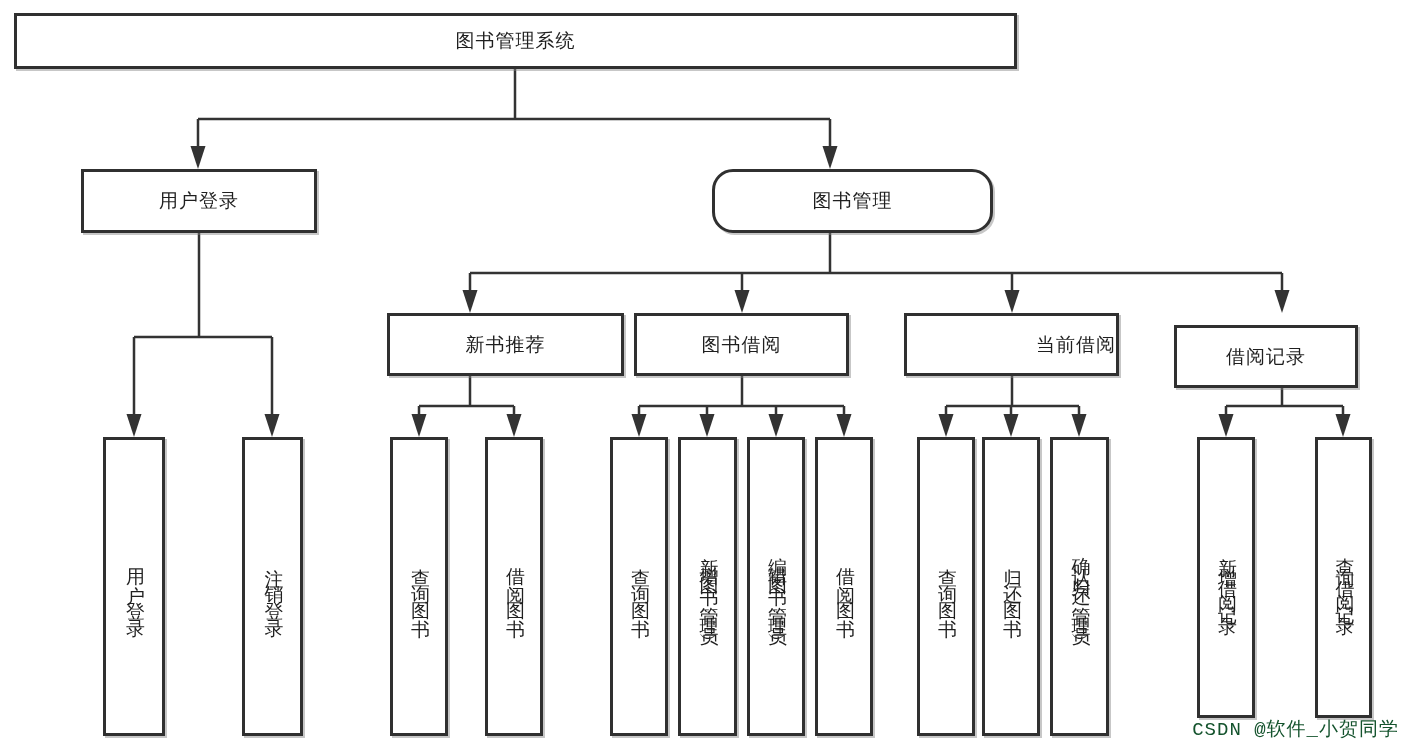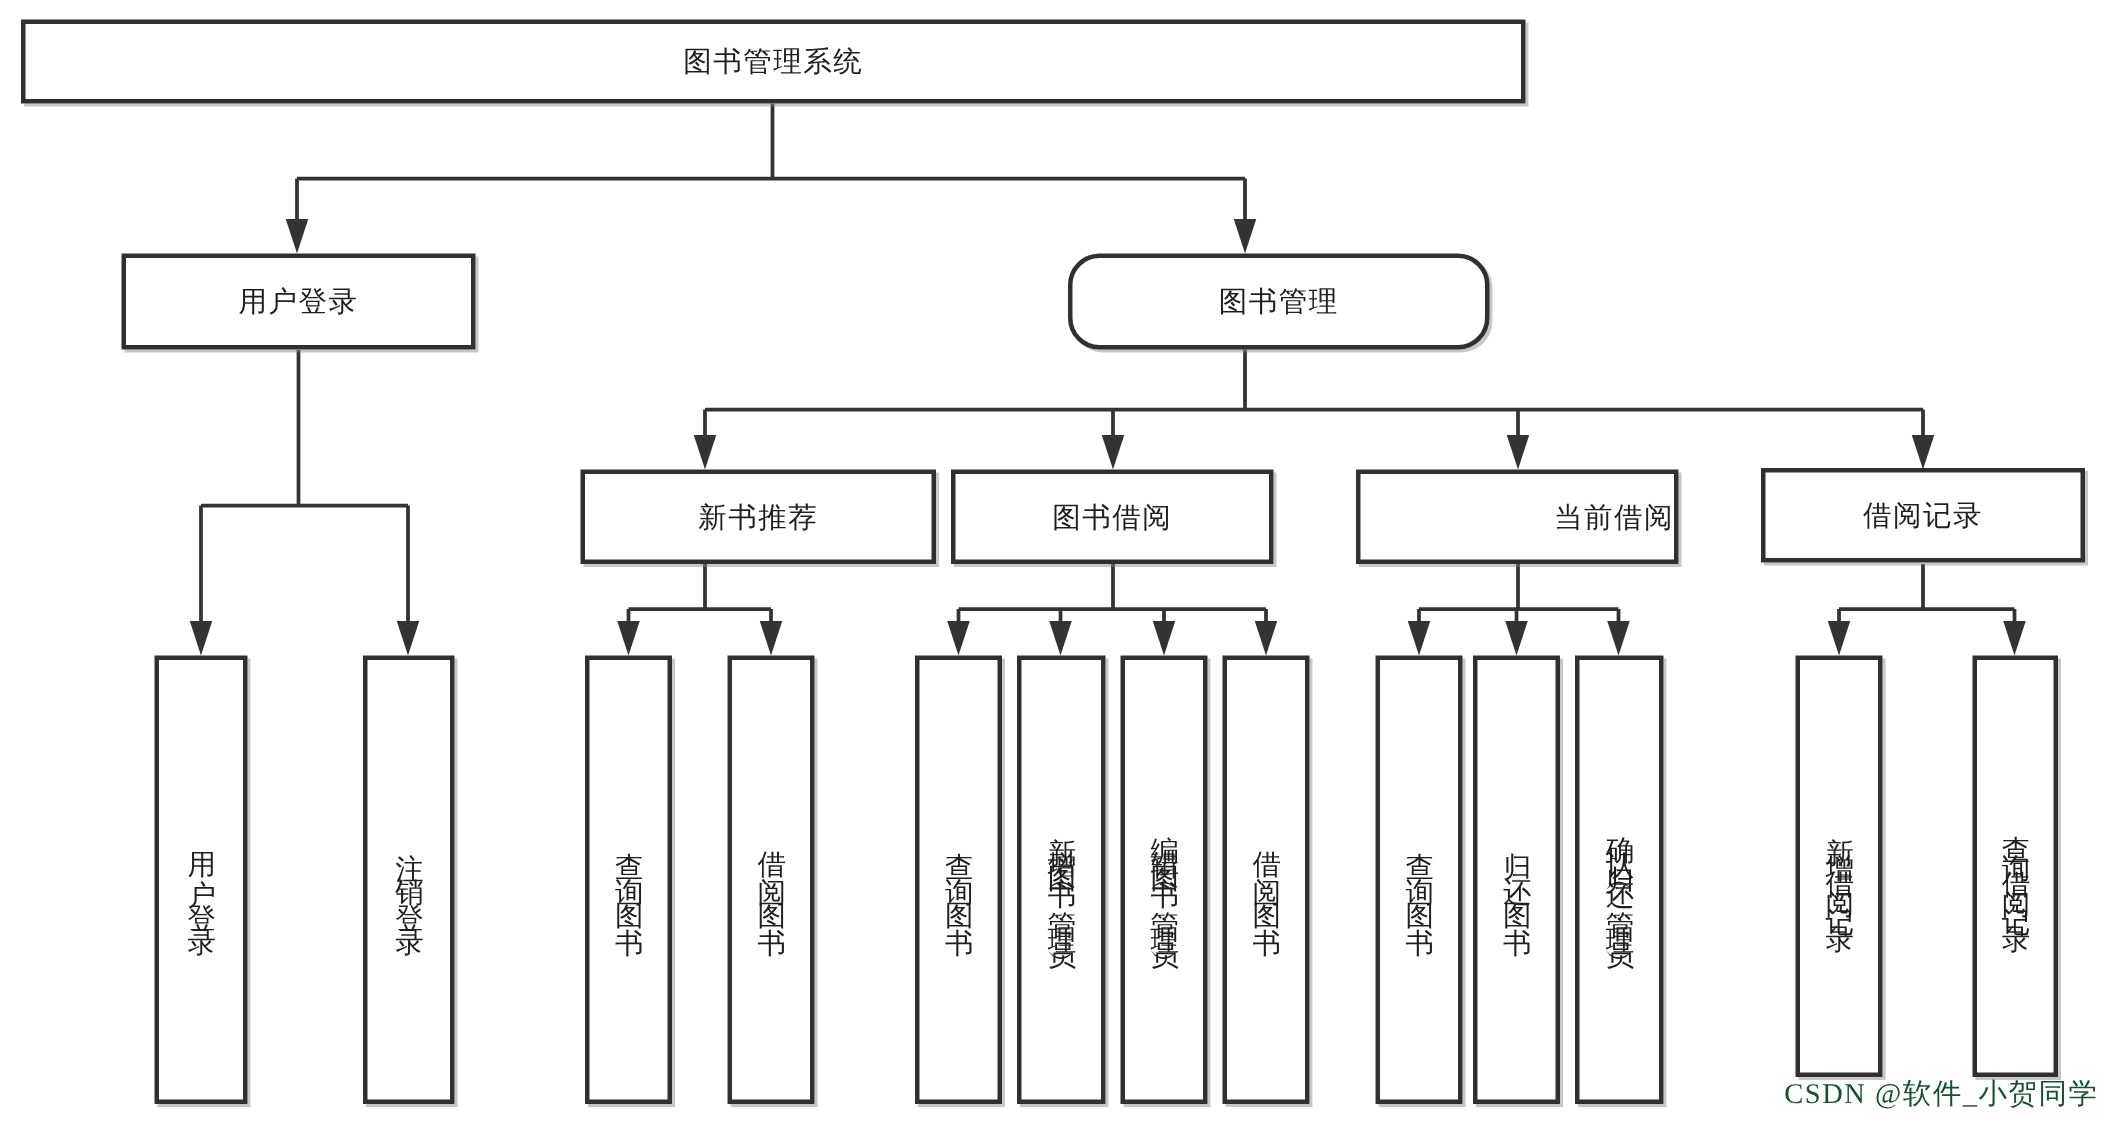--- a/index.html
+++ b/index.html
@@ -3,21 +3,21 @@
 <meta charset="utf-8">
 <style>
   * { margin: 0; padding: 0; box-sizing: border-box; }
   html, body { background: #ffffff; }
   .canvas {
     position: relative;
     width: 1405px;
     height: 747px;
     background: #ffffff;
     overflow: hidden;
-    font-family: Liberation Serif, serif;
+    font-family: Liberation Mono, monospace;
     color: #1f1f1f;
   }
   svg.connectors {
     position: absolute;
     left: 0; top: 0;
     width: 1405px; height: 747px;
   }
   .box {
     position: absolute;
     background: #ffffff;
@@ -32,21 +32,21 @@
     letter-spacing: 1px;
     color: #1f1f1f;
     white-space: nowrap;
   }
   .root-box  { left: 14px;  top: 13px;  width: 1003px; height: 56px; }
   .l2a { left: 81px;  top: 169px; width: 236px; height: 64px; }
   .l2b { left: 712px; top: 169px; width: 281px; height: 64px; border-radius: 21px; }
   .l3a { left: 363px;  top: 313px; width: 237px; height: 63px; margin-left: 24px; }
   .l3b { left: 634px;  top: 313px; width: 215px; height: 63px; }
   .l3c { left: 904px;  top: 313px; width: 215px; height: 63px; justify-content: flex-end; }
-  .l3d { left: 1174px; top: 312px; width: 216px; height: 63px; }
+  .l3d { left: 1174px; top: 325px; width: 184px; height: 63px; }
   .leaf { top: 437px; height: 299px; }
   .leaf .vtext {
     writing-mode: vertical-rl;
     text-orientation: mixed;
     font-size: 19px;
     line-height: 1;
     letter-spacing: 17px;
     color: #1f1f1f;
   }
   .leaf.leaf-6 .vtext { letter-spacing: 12px; }

